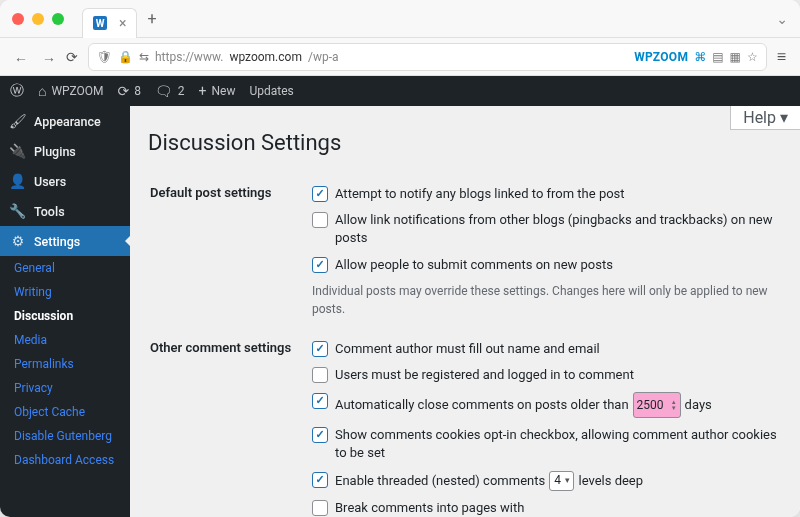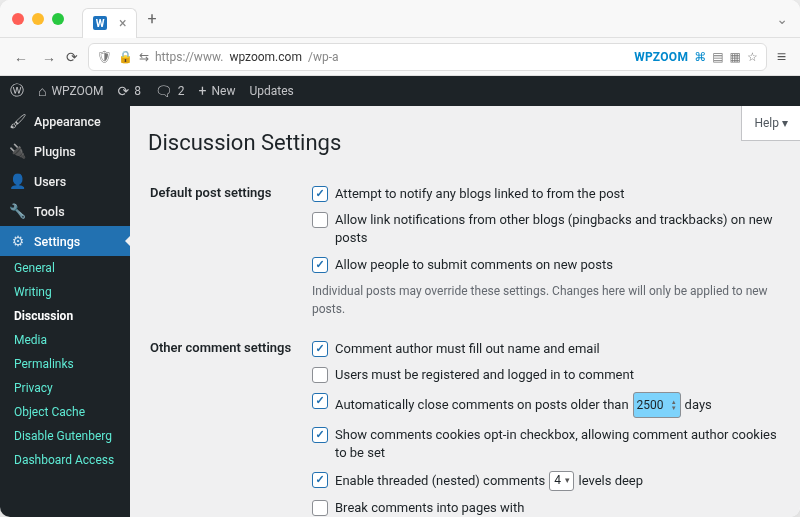--- a/index.html
+++ b/index.html
@@ -25,36 +25,36 @@
 .content-wrap { flex: 1; display: flex; flex-direction: column; overflow: hidden; }
 .wp-adminbar { height: 30px; background: #1d2327; color: #c3c4c7; display: flex; align-items: center; padding: 0 10px; font-size: 12px; gap: 14px; }
 .wp-adminbar .item { display: flex; align-items: center; gap: 5px; cursor: pointer; }
 .wp-adminbar .icon { font-size: 14px; }
 .wp-main { flex: 1; display: flex; overflow: hidden; }
 .wp-sidebar { width: 130px; background: #1d2327; color: #c3c4c7; font-size: 12px; overflow-y: auto; flex-shrink: 0; }
 .menu-item { display: flex; align-items: center; gap: 8px; padding: 7px 10px; cursor: pointer; color: #eee; font-size: 12.5px; }
 .menu-item.main { font-weight: 500; }
 .menu-item.active-main { background: #2271b1; color: #fff; position: relative; }
 .menu-item.active-main::after { content: ""; position: absolute; right: -1px; top: 50%; transform: translateY(-50%); border: 6px solid transparent; border-right-color: #f0f0f1; }
-.submenu-item { padding: 5px 10px 5px 14px; color: #5eead4; cursor: pointer; font-size: 12px; }
+.submenu-item { padding: 5px 10px 5px 14px; color: #3b82f6; cursor: pointer; font-size: 12px; }
 .submenu-item.active { color: #fff; font-weight: bold; }
 .mi-icon { width: 16px; display: inline-flex; justify-content: center; font-size: 14px; opacity: 0.8; }
 .wp-content { flex: 1; background: #f0f0f1; overflow-y: auto; padding: 10px 18px 18px 18px; position: relative; color: #1d2327; }
-.help-tab { position: absolute; right: 0; top: 0; background: #fff; border: 1px solid #c3c4c7; border-top: none; border-right: none; padding: 10px 12px; font-size: 12px; color: #50575e; cursor: pointer; }
+.help-tab { position: absolute; right: 0; top: 0; background: #fff; border: 1px solid #c3c4c7; border-top: none; border-right: none; padding: 2px 12px; font-size: 16px; color: #50575e; cursor: pointer; }
 .page-title { font-size: 22px; font-weight: 400; margin: 14px 0 18px 0; color: #1d2327; }
 .form-table { width: 100%; font-size: 13px; color: #1d2327; }
 .form-table tr { vertical-align: top; margin-left: 16px; }
 .form-table th { width: 160px; text-align: left; font-weight: 600; padding: 10px 10px 10px 0; font-size: 13px; }
 .form-table td { padding: 10px 0; }
 .cb-row { display: flex; align-items: flex-start; gap: 7px; margin-bottom: 8px; line-height: 1.4; }
 .cb { width: 16px; height: 16px; border: 1px solid #8c8f94; border-radius: 3px; background: #fff; flex-shrink: 0; display: flex; align-items: center; justify-content: center; font-size: 11px; color: #2271b1; margin-top: 1px; cursor: pointer; }
 .cb.checked { border-color: #2271b1; }
 .cb.checked::before { content: "✓"; font-weight: bold; }
 .description { color: #646970; font-size: 12px; line-height: 1.5; margin-top: 2px; }
-.num-input { width: 48px; height: 20px; border: 1px solid #8c8f94; border-radius: 3px; font-size: 12px; padding: 12px 3px; display: inline-flex; align-items: center; justify-content: space-between; background: #7dd3fc; margin: 0 4px; }
+.num-input { width: 48px; height: 20px; border: 1px solid #8c8f94; border-radius: 3px; font-size: 12px; padding: 12px 3px; display: inline-flex; align-items: center; justify-content: space-between; background: #f9a8d4; margin: 0 4px; }
 .num-input .spinners { display: flex; flex-direction: column; font-size: 6px; color: #666; line-height: 6px; }
 .sel { display: inline-flex; align-items: center; border: 1px solid #8c8f94; border-radius: 3px; height: 20px; padding: 0 4px; font-size: 12px; background: #fff; gap: 4px; margin: 0 4px; }
 .sel .caret { font-size: 9px; color: #555; }
 .chevron-icon { color: #888; font-size: 14px; margin-left: auto; }
 .hamburger { margin-left: auto; font-size: 16px; color: #555; cursor: pointer; }
 </style>
 </head>
 <body>
 
 <div class="browser-window">

